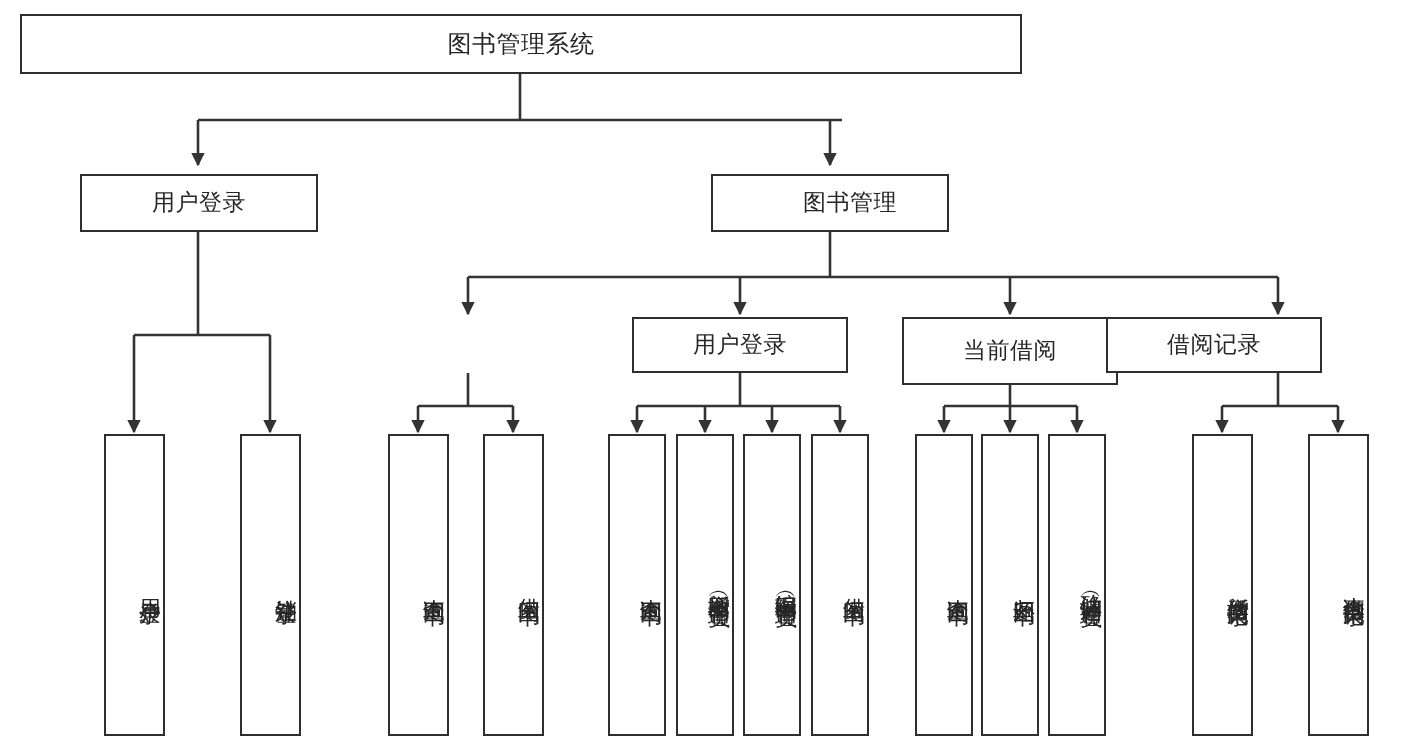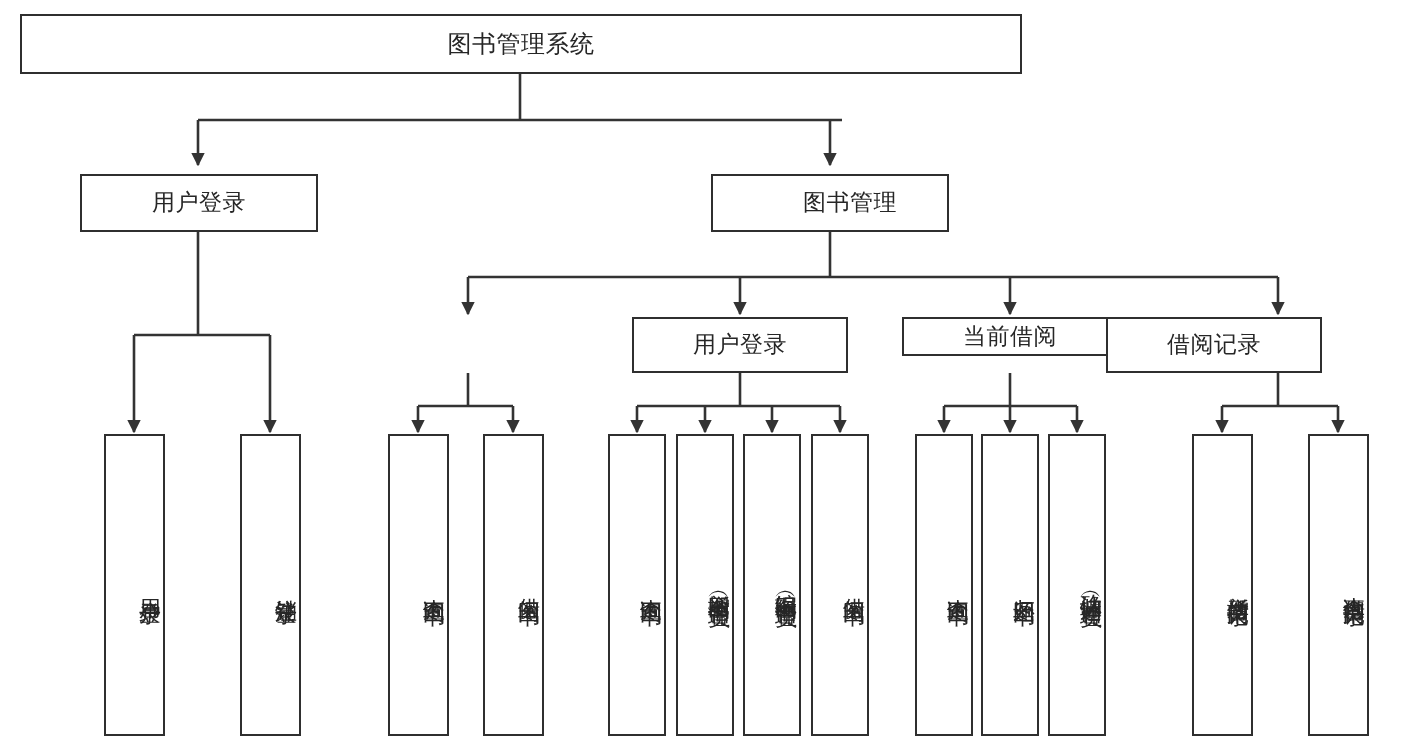--- a/index.html
+++ b/index.html
@@ -131,21 +131,21 @@
   <div class="node horiz" style="left:80px; top:174px; width:238px; height:58px;">
     <span>用户登录</span>
   </div>
   <div class="node horiz" style="left:711px; top:174px; width:238px; height:58px;padding-left:40px;">
     <span>图书管理</span>
   </div>
 
   <div class="node horiz" style="left:632px; top:317px; width:216px; height:56px;">
     <span>用户登录</span>
   </div>
-  <div class="node horiz" style="left:902px; top:317px; width:216px; height:39px;">
+  <div class="node horiz" style="left:902px; top:317px; width:216px; height:68px;">
     <span>当前借阅</span>
   </div>
   <div class="node horiz" style="left:1106px; top:317px; width:216px; height:56px;text-align:center;">
     <span>借阅记录</span>
   </div>
 
   <div class="node vert" style="left:104px; top:434px; width:61px; height:302px;">
     <span class="vlabel">用户登录</span>
   </div>
   <div class="node vert" style="left:240px; top:434px; width:61px; height:302px;">

